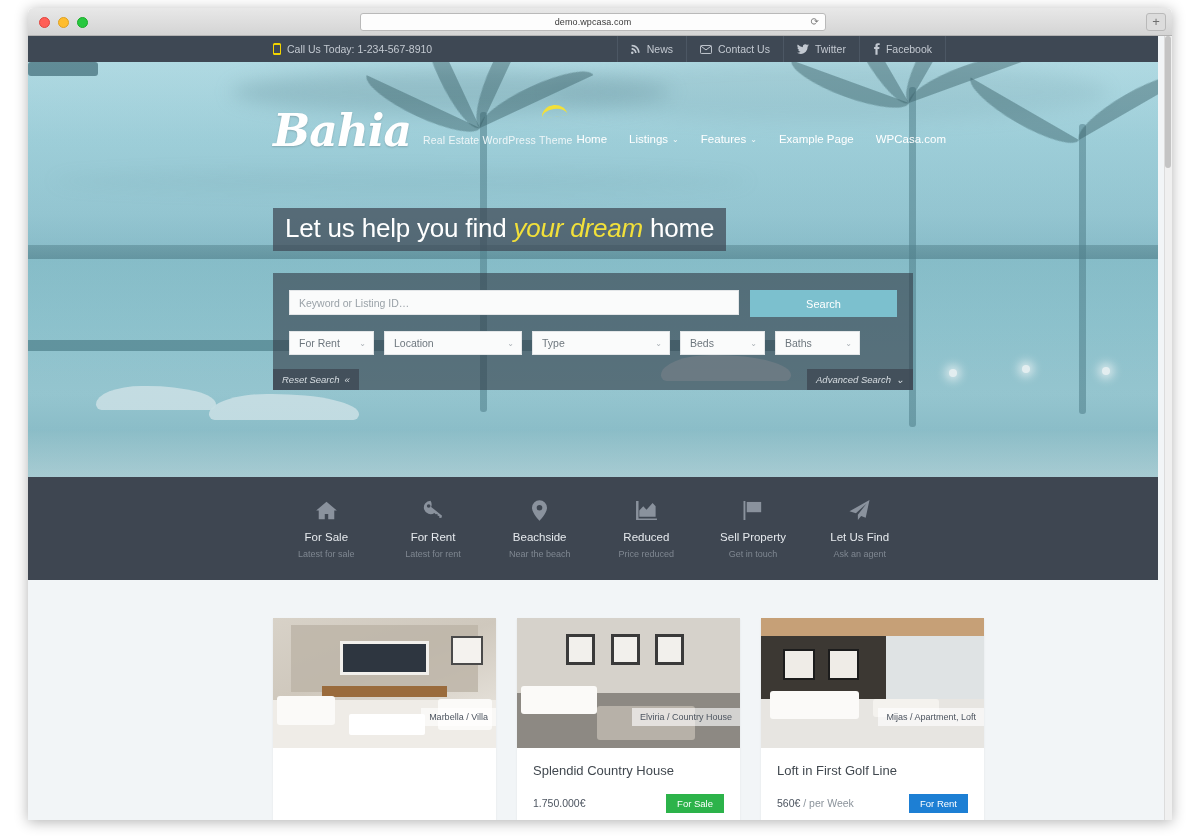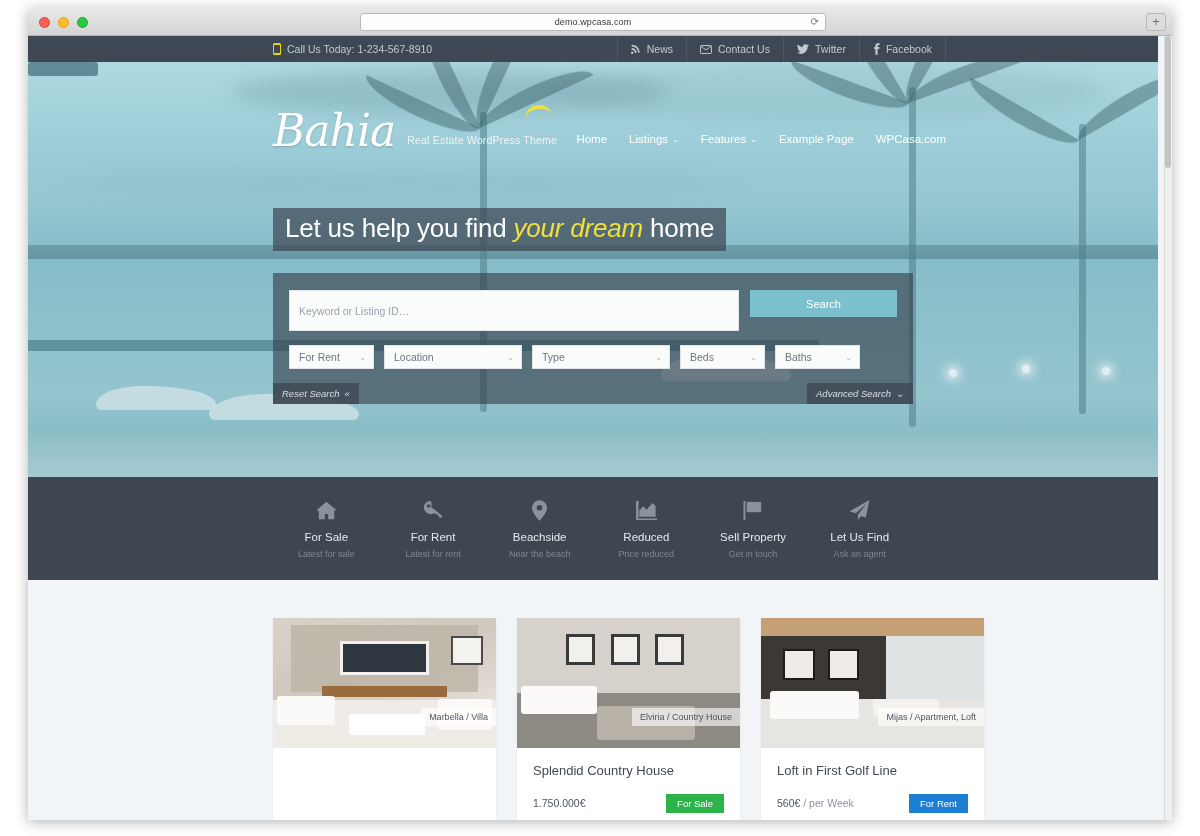--- a/index.html
+++ b/index.html
@@ -160,21 +160,21 @@
     height: 105px;
     display: flex; align-items: flex-end;
     padding: 0 0 0 245px;
   }
   .logo-wrap { position: relative; display: flex; align-items: flex-end; gap: 12px; padding-bottom: 14px;}
   .logo {
     position: relative;
     font-family: "DejaVu Serif", serif;
     font-style: italic;
     font-size: 44px;
-    font-weight: 400;
+    font-weight: 700;
     color: #ffffff;
     letter-spacing: -1px;
     line-height: 1;
     text-shadow: 0 1px 2px rgba(0,0,0,.18);
   }
   .logo-swoosh {
     position: absolute; right: 6px; top: -4px;
     width: 26px; height: 12px;
     border-top: 4px solid #f2e03a;
     border-radius: 50% 50% 0 0 / 100% 100% 0 0;
@@ -205,21 +205,21 @@
   
   .search-panel {
     position: relative; z-index: 5;
     margin: 22px 0 0 245px;
     width: 640px;
     background: rgba(52,62,72,.62);
     padding: 17px 16px 14px;
   }
   .search-row { display: flex; gap: 11px; }
   .kw-input {
-    flex: 1; height: 41px;
+    flex: 1; height: 25px;
     background: #fafbfb; border: 1px solid #e3e6e8;
     padding: 0 9px;
     font-family: "Liberation Sans", sans-serif;
     font-size: 10.5px; color: #9aa2a8;
     display: flex; align-items: center;
   }
   .search-btn {
     width: 147px; height: 27px;
     background: #7cc0ce;
     color: #ffffff; font-size: 11px;

